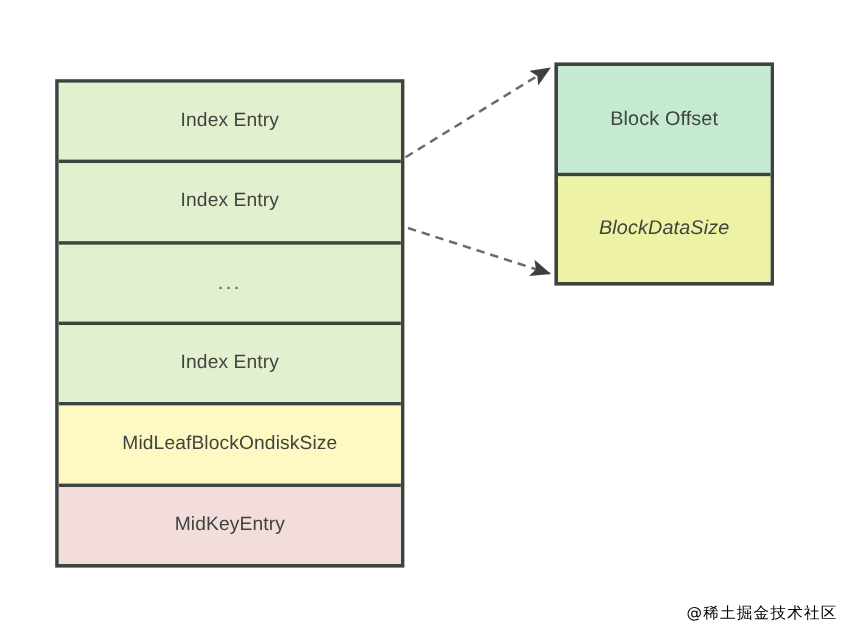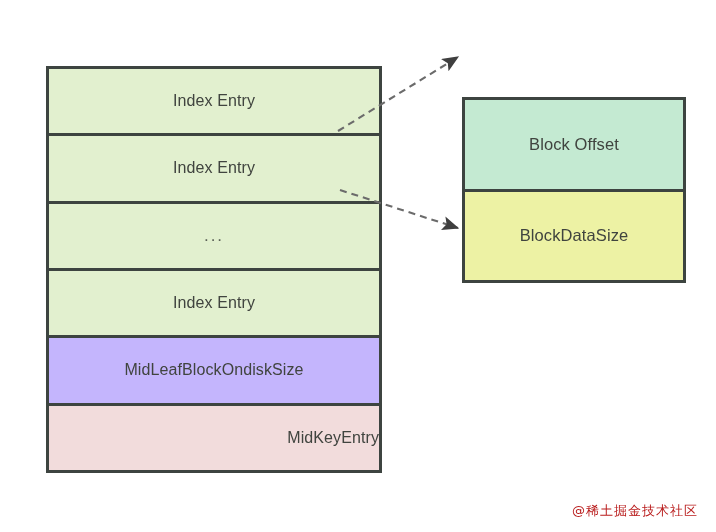--- a/index.html
+++ b/index.html
@@ -36,39 +36,38 @@
     letter-spacing: 0.1px;
   }
   .struct .row:last-child {
     border-bottom: none;
   }
 
   
   #index-block {
     left: 46px;
     top: 66px;
-    width: 336px;
+    width: 291px;
     height: 407px;
   }
   #index-block .row {
     font-size: 16px;
   }
   #index-block .row.ellipsis {
     font-size: 17px;
     letter-spacing: 2px;
     color: #5b6157;
   }
 
   
   #entry-block {
     left: 462px;
     top: 52px;
-    width: 224px;
+    width: 183px;
     height: 186px;
-    margin-top: 45px;
   }
   #entry-block .row {
     font-size: 16.5px;
   }
 
   
   #connectors {
     position: absolute;
     left: 0;
     top: 0;
@@ -98,40 +97,40 @@
   </div>
   <div class="row" style="background: rgb(226, 240, 207);">
     <span>Index Entry</span>
   </div>
   <div class="row ellipsis" style="background: rgb(226, 240, 207);">
     <span>...</span>
   </div>
   <div class="row" style="background: rgb(226, 240, 207);">
     <span>Index Entry</span>
   </div>
-  <div class="row" style="background: #c4b5fd;">
+  <div class="row" style="background: #fef9c3;">
     <span>MidLeafBlockOndiskSize</span>
   </div>
-  <div class="row" style="background: rgb(242, 220, 220); justify-content: flex-end;">
+  <div class="row" style="background: rgb(242, 220, 220);">
     <span>MidKeyEntry</span>
   </div>
 </div>
 
 <div class="struct" id="entry-block">
   <div class="row" style="background: rgb(196, 234, 210);">
     <span>Block Offset</span>
   </div>
-  <div class="row" style="background: rgb(237, 242, 164);">
+  <div class="row" style="background: rgb(237, 242, 164); font-style: italic;">
     <span>BlockDataSize</span>
   </div>
 </div>
 
 <svg id="connectors" viewBox="0 0 716 532" xmlns="http://www.w3.org/2000/svg">
   <defs>
     <marker id="ah" markerWidth="9" markerHeight="9" refX="7.4" refY="3.4" orient="auto" markerUnits="strokeWidth">
       <path d="M0,0 L8,3.4 L0,6.8 L1.7,3.4 Z" fill="#3f3f3f"></path>
     </marker>
   </defs>
   <line x1="338" y1="131" x2="458" y2="57" stroke="#6b6b6b" stroke-width="2.1" stroke-dasharray="7 5" marker-end="url(#ah)"></line>
   <line x1="340" y1="190" x2="458" y2="228" stroke="#6b6b6b" stroke-width="2.1" stroke-dasharray="7 5" marker-end="url(#ah)"></line>
 </svg>
 
-<div id="watermark" style="color: #b91c1c;">@稀土掘金技术社区</div>
+<div id="watermark" style="color: #000000;">@稀土掘金技术社区</div>
 
 </body></html>

